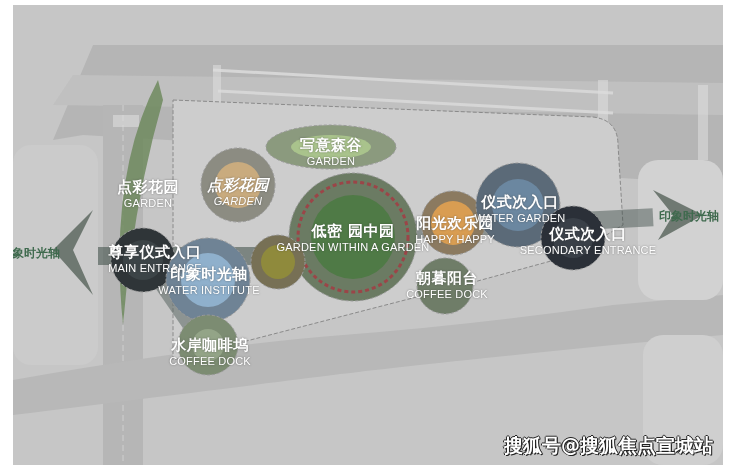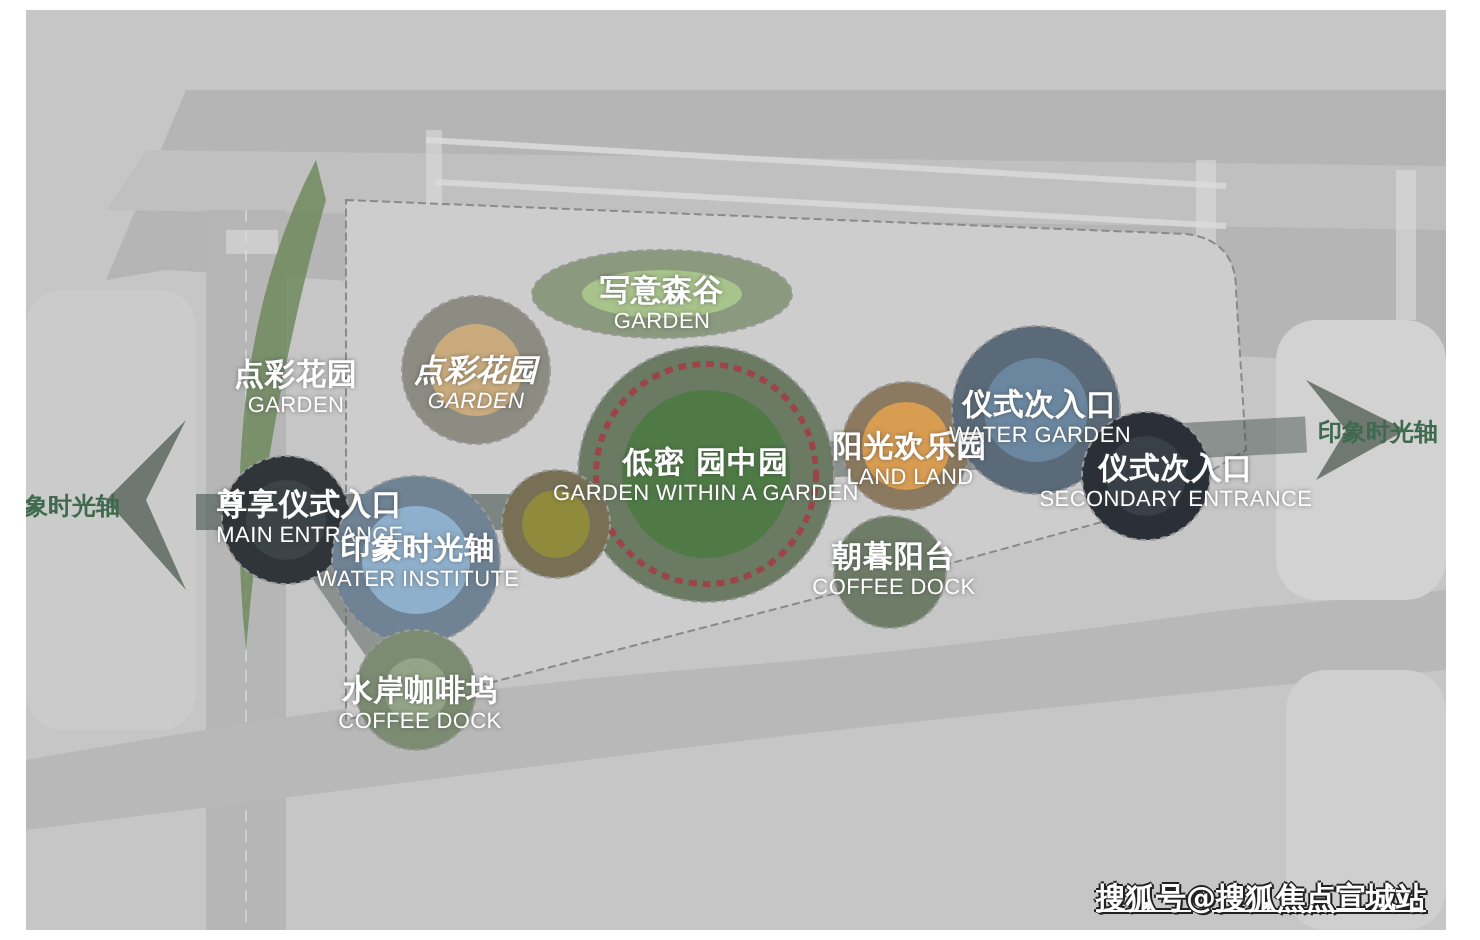--- a/index.html
+++ b/index.html
@@ -3,21 +3,21 @@
 <meta charset="utf-8">
 <style>
   html,body{margin:0;padding:0;background:#ffffff;}
   body{width:740px;height:470px;position:relative;overflow:hidden;font-family:"Liberation Sans","DejaVu Sans",sans-serif;}
   #map{position:absolute;left:13px;top:5px;width:710px;height:460px;background:#c6c6c6;overflow:hidden;}
   #map svg{position:absolute;left:0;top:0;}
   .lbl{position:absolute;text-align:center;color:#ffffff;white-space:nowrap;transform:translateX(-50%);line-height:1;}
   .lbl .zh{display:block;font-family:"DejaVu Sans",sans-serif;font-weight:bold;font-size:15px;letter-spacing:0.5px;text-shadow:0 0 2px rgba(60,60,60,.6);}
   .lbl .en{display:block;font-size:11px;margin-top:3px;letter-spacing:0.2px;text-shadow:0 0 2px rgba(60,60,60,.6);}
   .axis{position:absolute;font-family:Liberation Sans, sans-serif;font-weight:bold;font-size:12px;color:#3f6a4e;white-space:nowrap;}
-  .wm{position:absolute;right:10px;bottom:6px;font-family:"DejaVu Sans",sans-serif;font-weight:bold;font-size:15px;color:#ffffff;text-shadow:1px 1px 0 #222,-1px 0 0 #222,0 -1px 0 #222,1px 0 0 #222;white-space:nowrap;text-decoration:underline;}
+  .wm{position:absolute;right:10px;bottom:6px;font-family:"DejaVu Sans",sans-serif;font-weight:bold;font-size:19px;color:#ffffff;text-shadow:1px 1px 0 #222,-1px 0 0 #222,0 -1px 0 #222,1px 0 0 #222;white-space:nowrap;}
 </style>
 </head>
 <body>
 
 <div id="map">
   <svg width="710" height="460" viewBox="0 0 710 460">
 
     <polygon points="80,40 710,40 710,190 640,175 560,170 240,140 70,130 40,135" fill="#b5b5b5"></polygon>
     <polygon points="60,70 710,78 710,110 40,100" fill="#c0c0c0"></polygon>
     <line x1="200" y1="65" x2="600" y2="88" stroke="#d6d6d6" stroke-width="3"></line>
@@ -98,21 +98,21 @@
   <div class="lbl" style="left:135px;top:175px;">
     <span class="zh">点彩花园</span>
     <span class="en">GARDEN</span>
   </div>
   <div class="lbl" style="left:340px;top:219px;">
     <span class="zh">低密 园中园</span>
     <span class="en">GARDEN WITHIN A GARDEN</span>
   </div>
   <div class="lbl" style="left:442px;top:211px;">
     <span class="zh">阳光欢乐园</span>
-    <span class="en">LAND LAND</span>
+    <span class="en">HAPPY HAPPY</span>
   </div>
   <div class="lbl" style="left:507px;top:190px;">
     <span class="zh">仪式次入口</span>
     <span class="en">WATER GARDEN</span>
   </div>
   <div class="lbl" style="left:142px;top:240px;">
     <span class="zh">尊享仪式入口</span>
     <span class="en">MAIN ENTRANCE</span>
   </div>
   <div class="lbl" style="left:575px;top:222px;">

